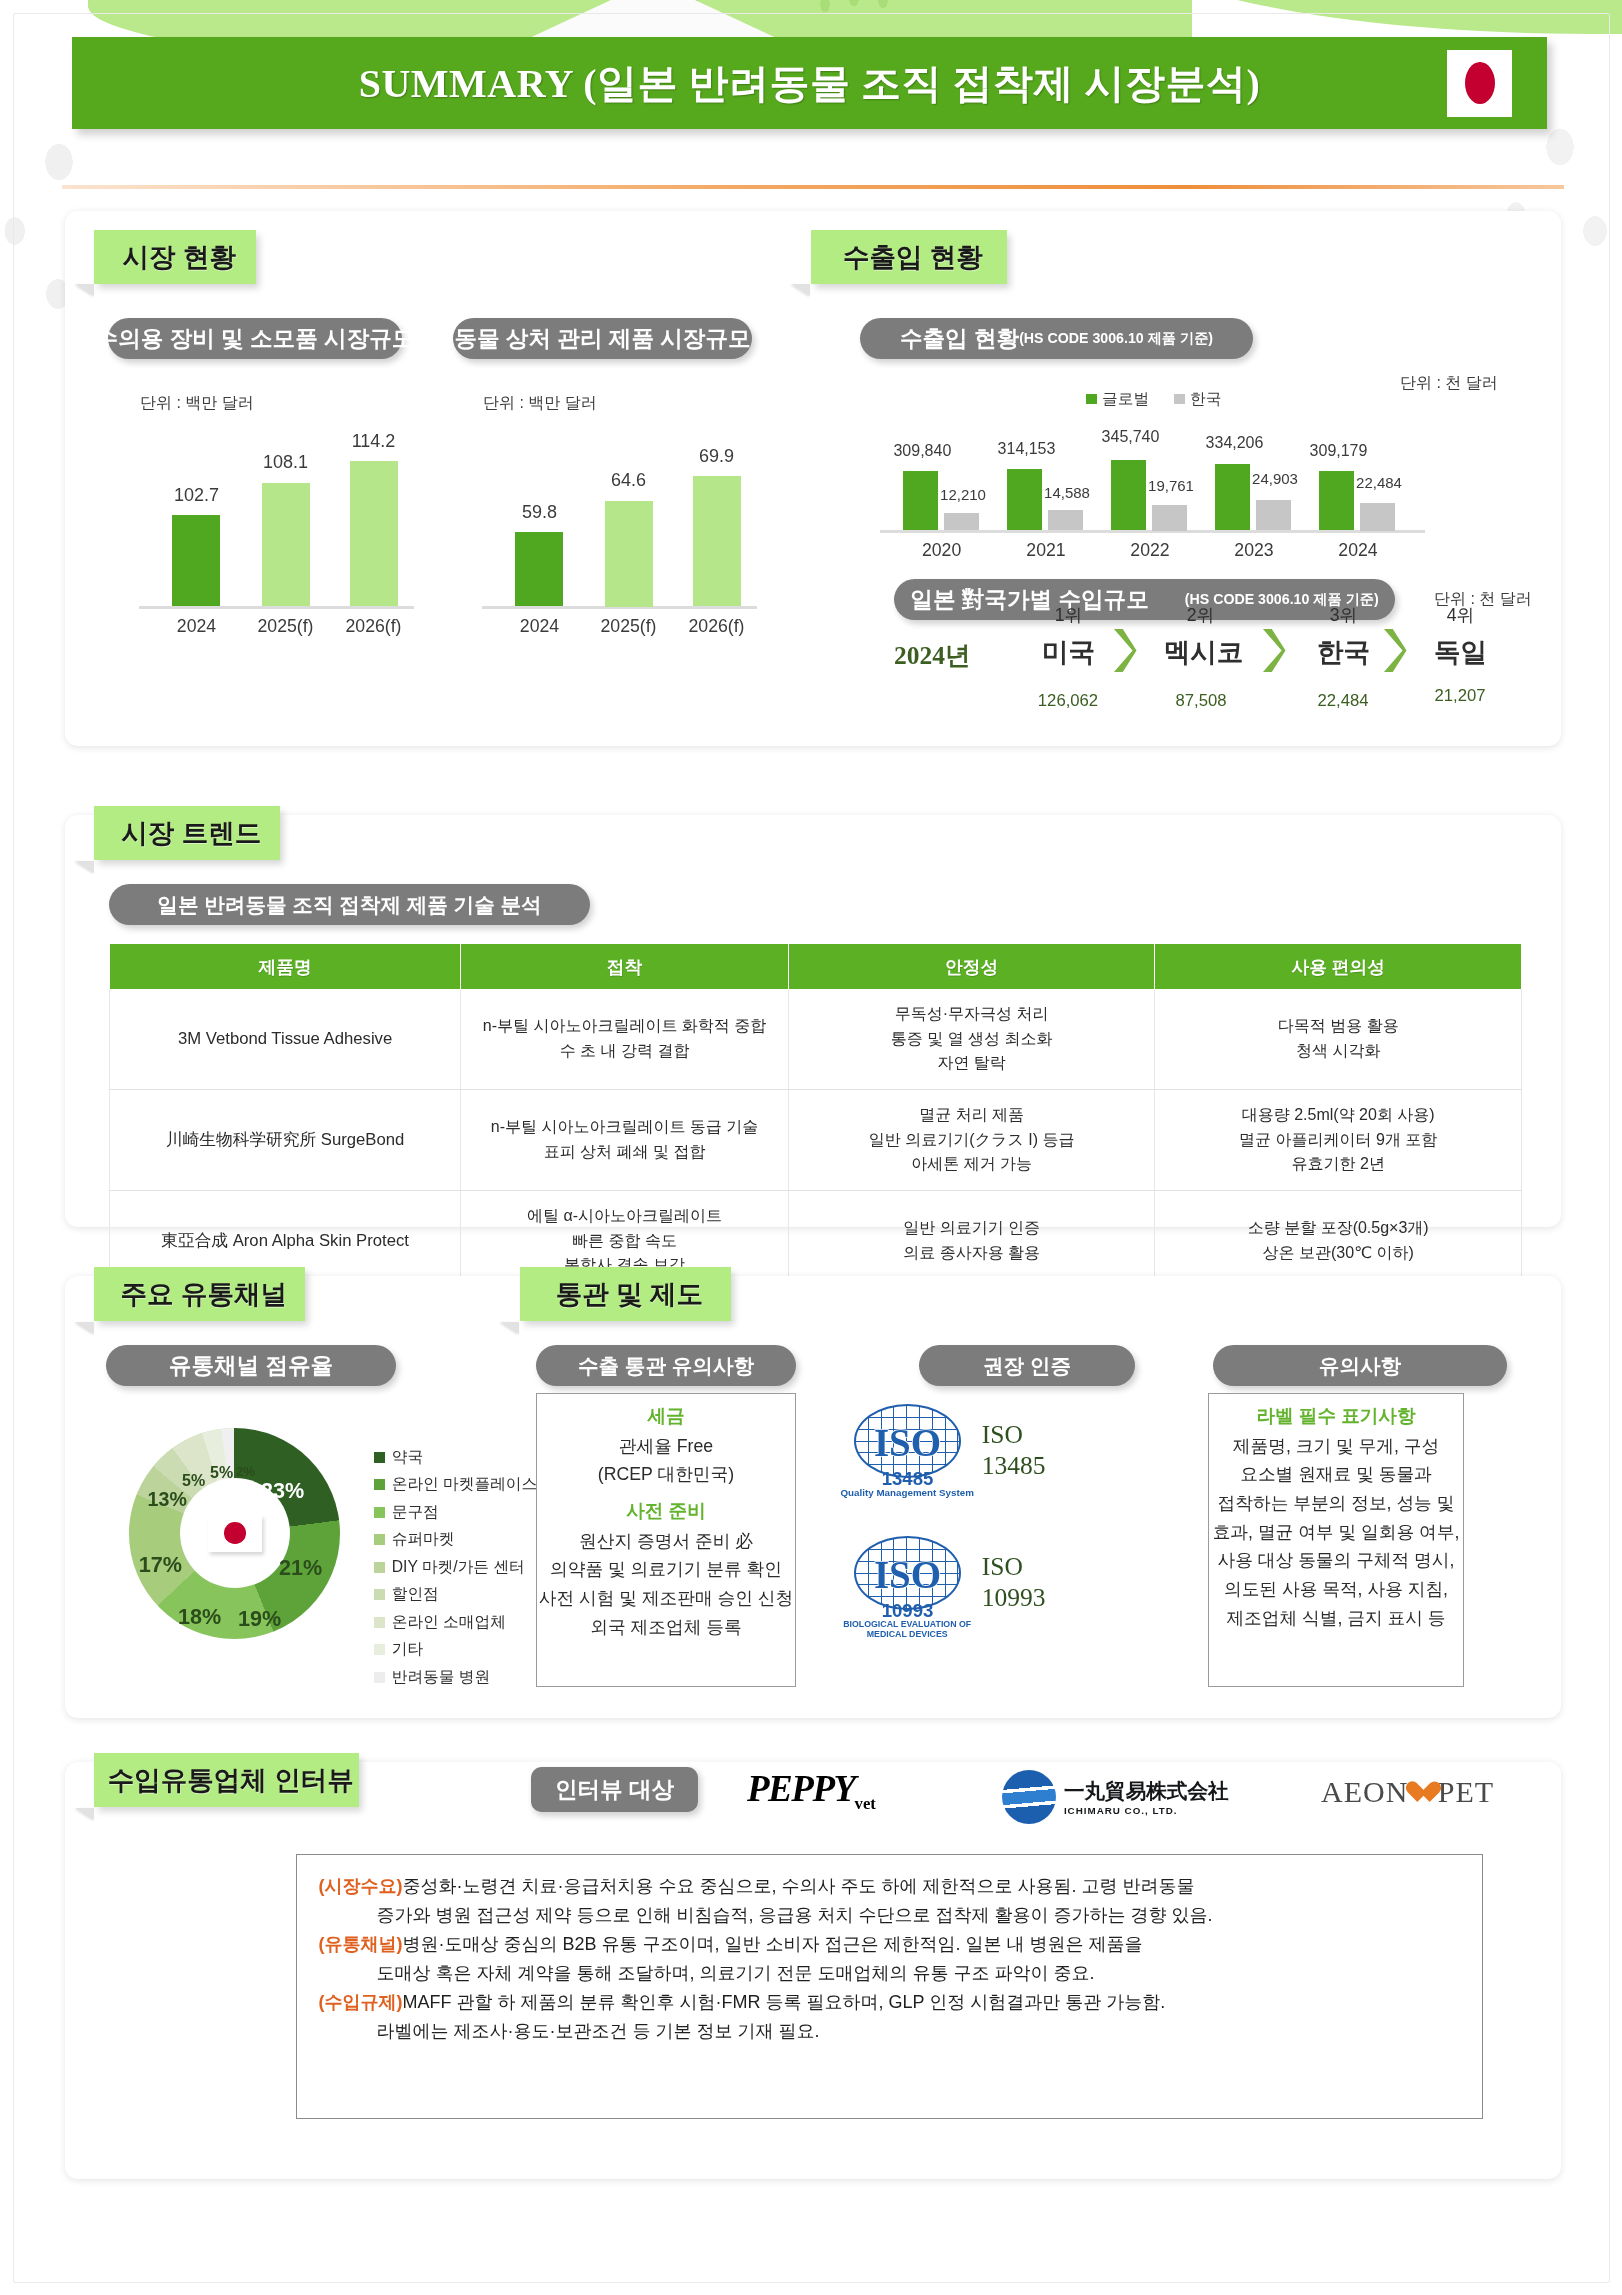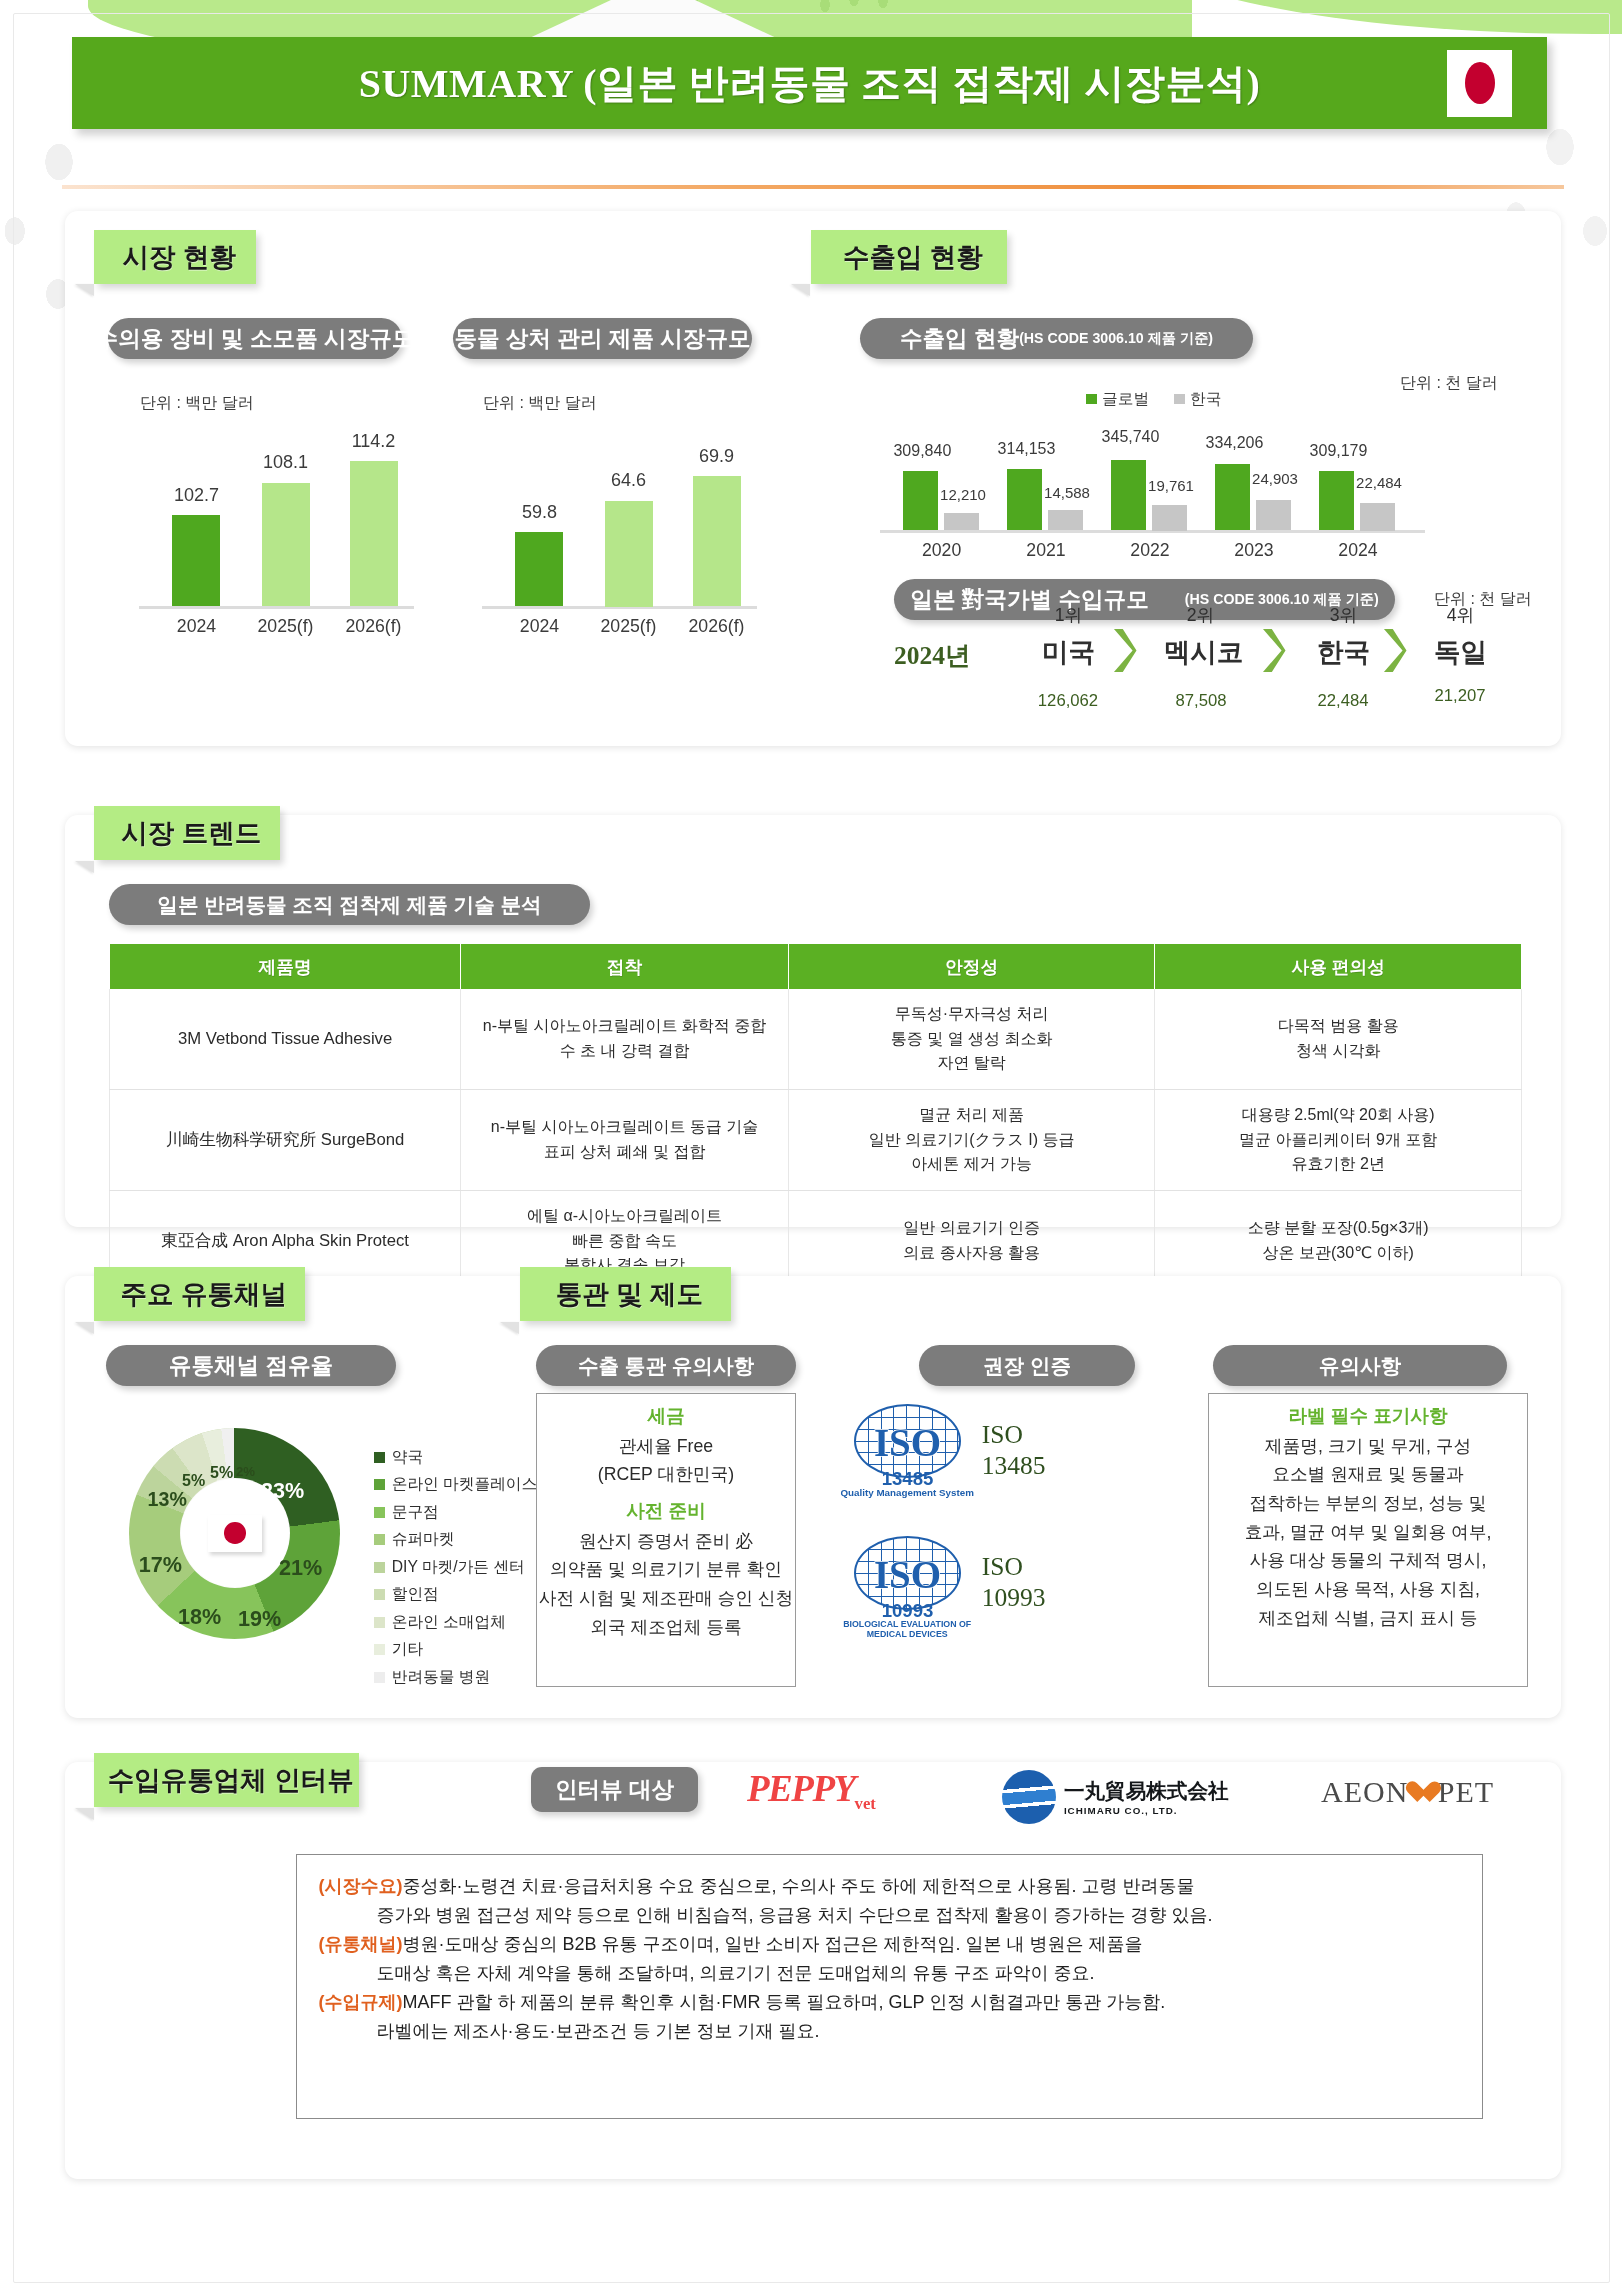--- a/index.html
+++ b/index.html
@@ -272,21 +272,21 @@
     font-family: "Liberation Serif", serif;
     font-size: 25.5px; color: #2f4f1f; line-height: 1.18;
     margin-left: 12.8px; white-space: nowrap;
   }
 
   
   .logo-peppy {
     position: absolute;
     font-family: "Liberation Serif", serif;
     font-size: 37px; font-weight: 700; font-style: italic;
-    color: #ef4444; letter-spacing: -1.5px; white-space: nowrap;
+    color: #000000; letter-spacing: -1.5px; white-space: nowrap;
   }
   .logo-peppy sub { font-size: 16.7px; font-style: normal; letter-spacing: 0; }
   .logo-ichimaru { position: absolute; display: flex; align-items: center; }
   .ichi-mark {
     width: 54px; height: 54px; border-radius: 50%;
     background: linear-gradient(175deg, #1c5fae 0 34%, #ffffff 34% 40%, #2f7fd0 40% 60%, #ffffff 60% 66%, #1c5fae 66% 100%);
     flex: none;
   }
   .ichi-txt { margin-left: 7.9px; }
   .ichi-main { font-size: 20.6px; font-weight: 700; color: #14171a; white-space: nowrap; }
@@ -658,21 +658,21 @@
         <div class="iso-word">ISO</div>
         <div class="iso-num">10993</div>
         <div class="iso-sub" style="font-size:8.8px;">BIOLOGICAL EVALUATION OF MEDICAL DEVICES</div>
       </div>
       <div class="iso-label">
         <div>ISO</div>
         <div>10993</div>
       </div>
     </div>
 
-    <div class="infobox" style="left:1143px; top:117px; width:320px; height:294px;">
+    <div class="infobox" style="left:1143px; top:117px; width:256px; height:294px;">
       <div class="ib-head">라벨 필수 표기사항</div>
       <div class="ib-line">제품명, 크기 및 무게, 구성</div>
       <div class="ib-line">요소별 원재료 및 동물과</div>
       <div class="ib-line">접착하는 부분의 정보, 성능 및</div>
       <div class="ib-line">효과, 멸균 여부 및 일회용 여부,</div>
       <div class="ib-line">사용 대상 동물의 구체적 명시,</div>
       <div class="ib-line">의도된 사용 목적, 사용 지침,</div>
       <div class="ib-line">제조업체 식별, 금지 표시 등</div>
     </div>
   </div>

